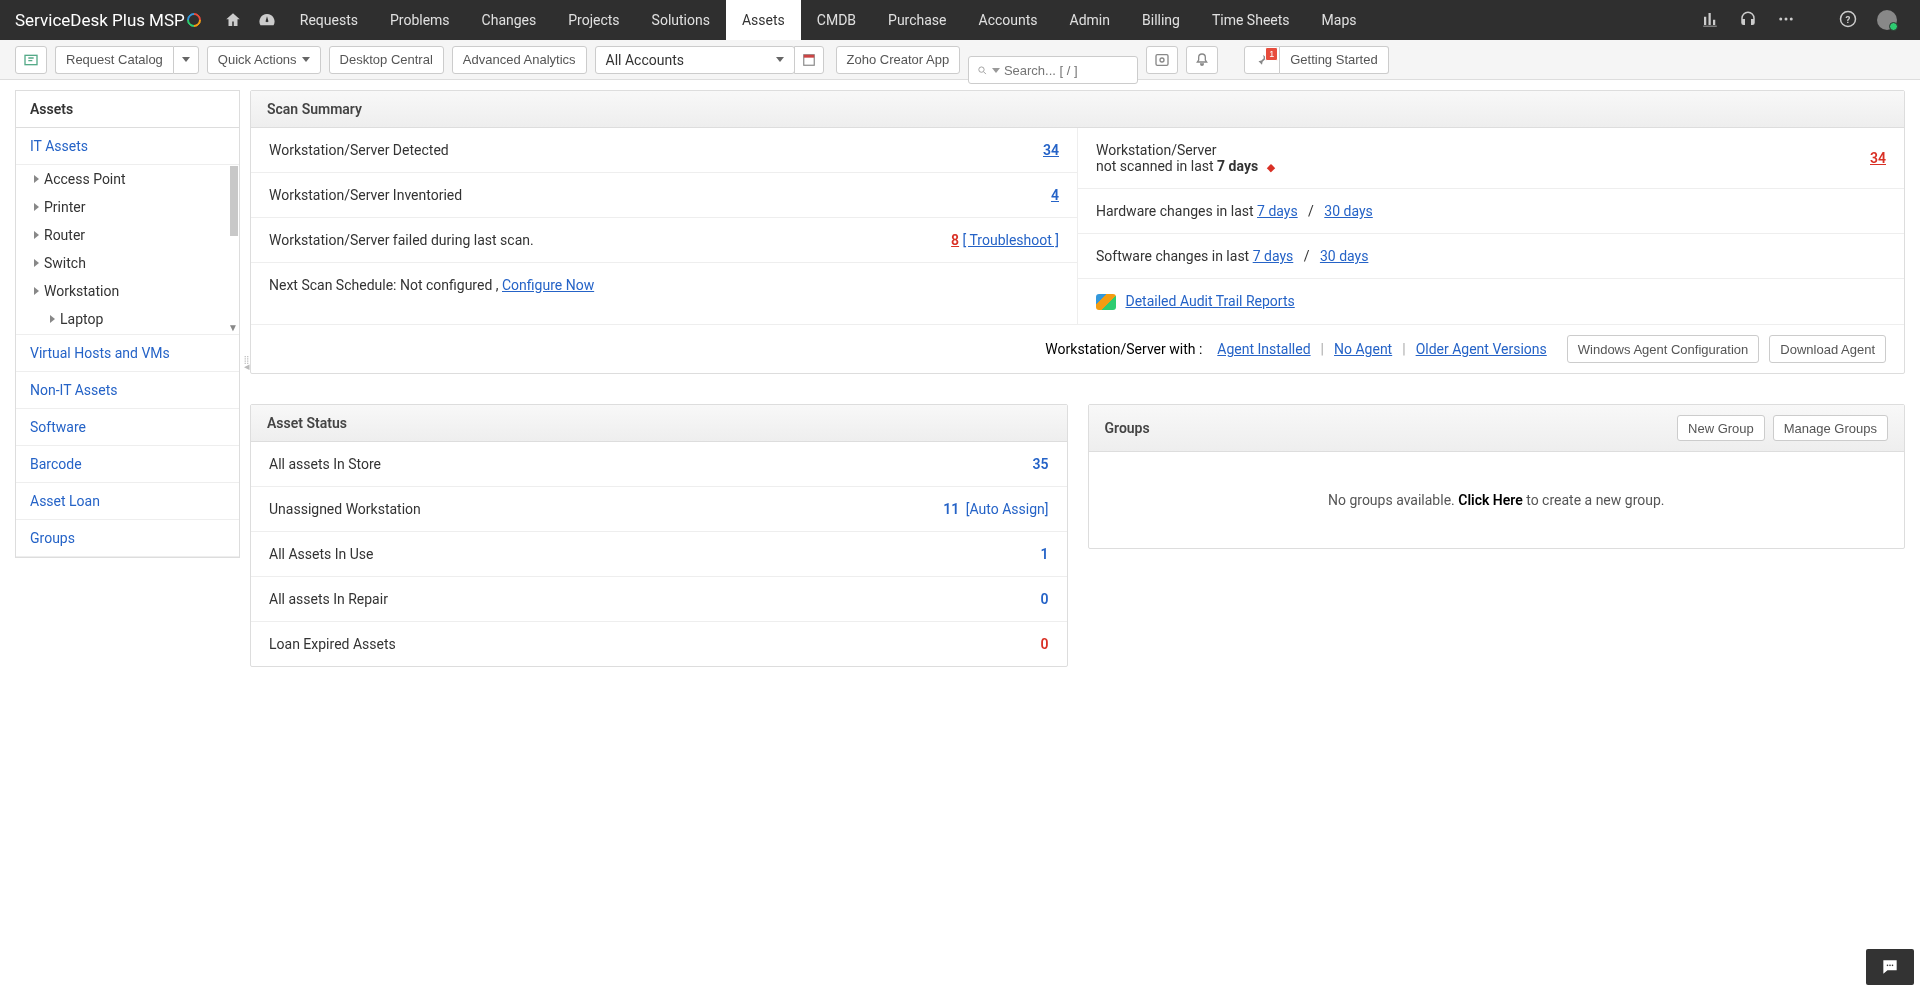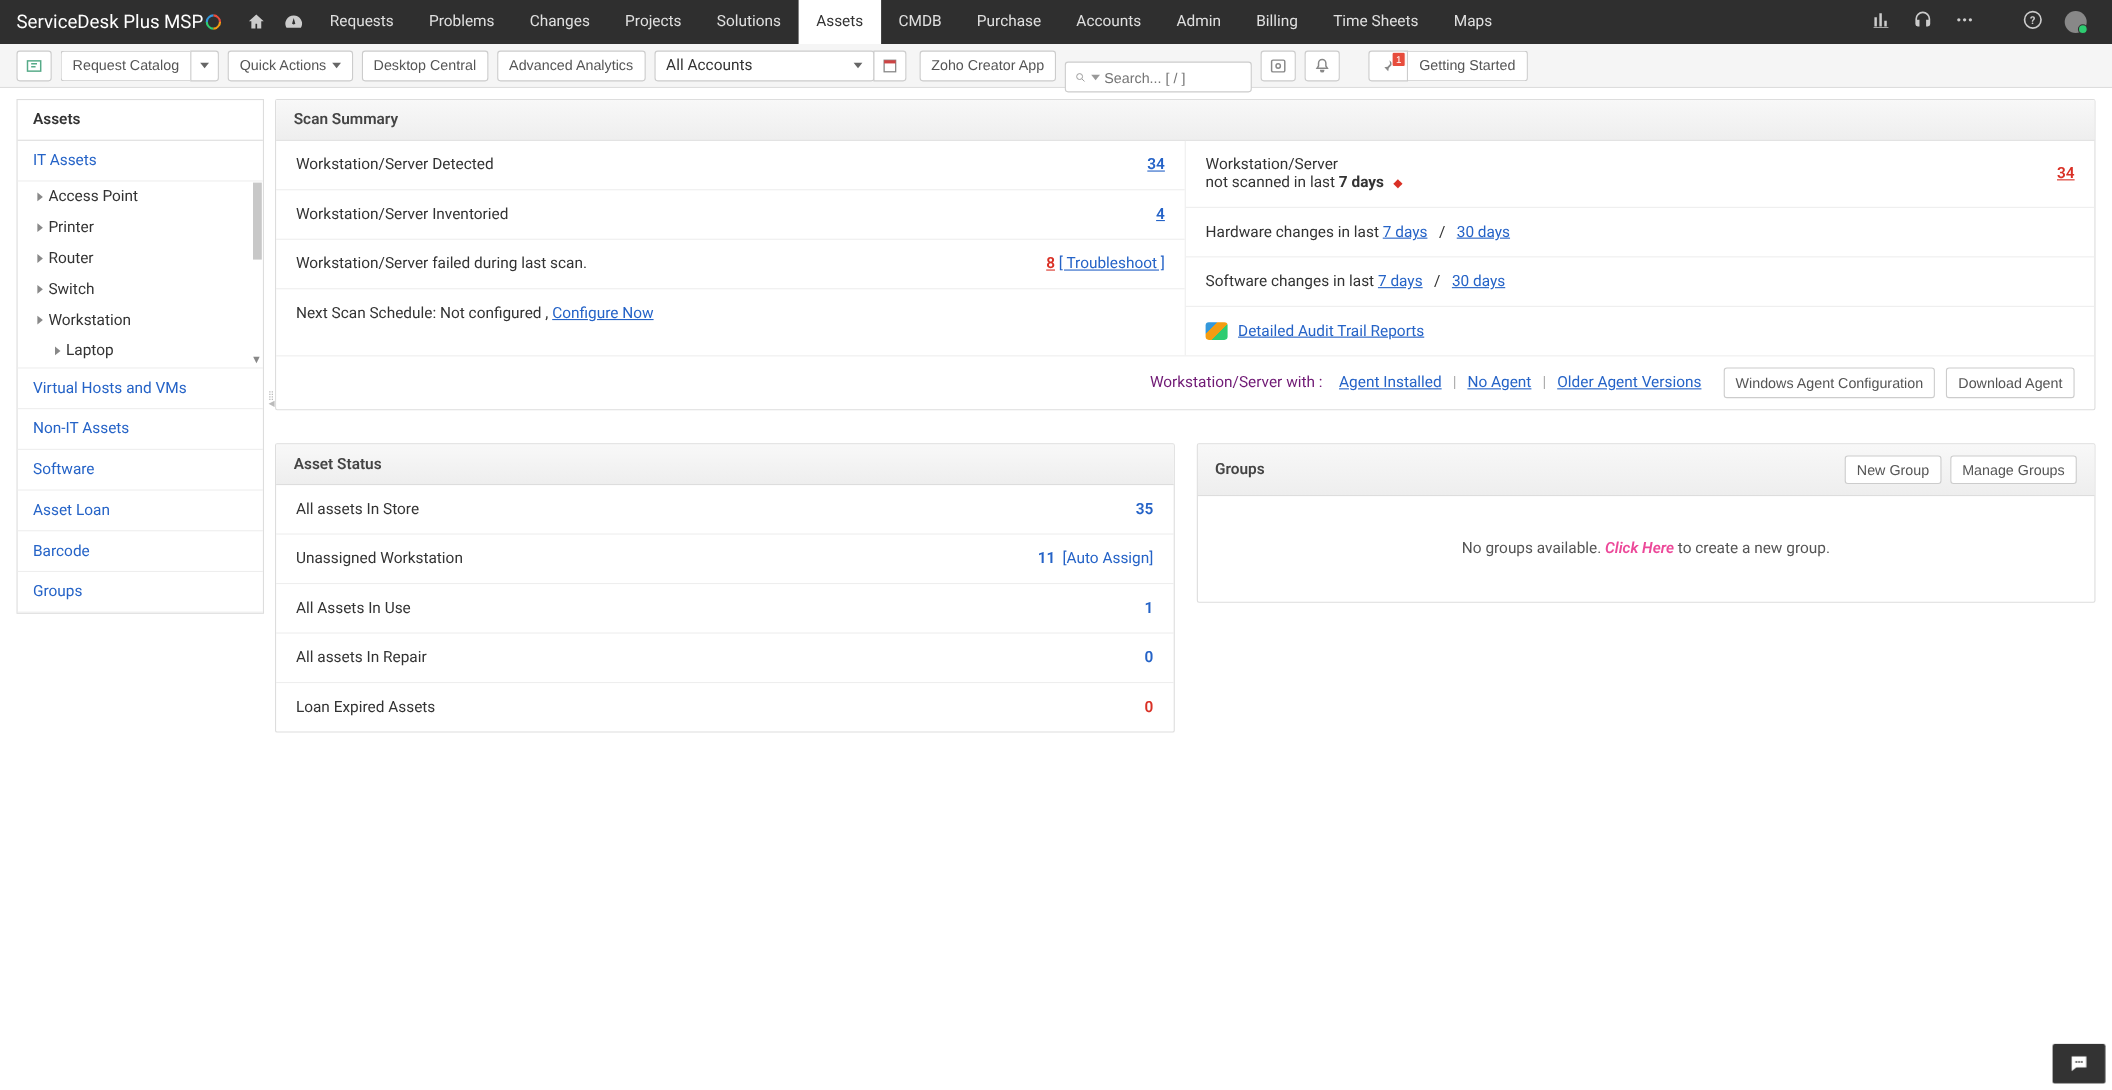--- a/index.html
+++ b/index.html
@@ -63,35 +63,35 @@
 .row { display: flex; padding: 14px 18px; border-bottom: 1px solid #eee; font-size: 14px; align-items: center; }
 .row:last-child { border-bottom: none; }
 .row .label { flex: 1; color: #333; }
 .row .value { color: #2563c7; font-weight: 600; text-decoration: underline; }
 .row .value.red { color: #d93025; }
 a.inline-link { color: #2563c7; text-decoration: underline; cursor: pointer; }
 .no-underline { text-decoration: none; }
 .sort-icon { color: #d93025; margin-left: 5px; font-size: 11px; }
 
 .ws-links-bar { padding: 10px 18px; display: flex; align-items: center; justify-content: flex-end; gap: 10px; font-size: 14px; border-top: 1px solid #eee; }
-.ws-links-bar .lead { color: #701a75; margin-right: 5px; }
+.ws-links-bar .lead { color: #000000; margin-right: 5px; }
 .sep { color: #aaa; }
 
 .two-col { display: flex; gap: 20px; margin-top: 30px; }
 .col { flex: 1; }
 
 .asset-row { display: flex; padding: 14px 18px; border-bottom: 1px solid #eee; font-size: 14px; }
 .asset-row:last-child { border-bottom: none; }
 .asset-row .label { flex: 1; color: #333; }
 .asset-row .value { color: #2563c7; font-weight: 600; }
 .asset-row .value.red { color: #d93025; font-weight: 600; }
 .asset-row .aux { color: #2563c7; margin-left: 3px; }
 
 .groups-body { padding: 40px 20px; text-align: center; color: #555; font-size: 14px; }
-.groups-body .clickhere { color: #ec4899; font-weight: 600; cursor: pointer; font-style: italic; }
+.groups-body .clickhere { color: #000000; font-weight: 600; cursor: pointer; }
 
 .report-icon { width: 20px; height: 16px; display: inline-block; background: linear-gradient(135deg,#3498db 30%,#f39c12 30% 60%,#2ecc71 60%); border-radius: 3px; vertical-align: middle; margin-right: 6px; }
 
 .chat-fab { position: fixed; bottom: 6px; right: 6px; width: 48px; height: 36px; background: #333; color: #fff; display: flex; align-items: center; justify-content: center; cursor: pointer; border-radius: 2px; }
 .chat-fab svg { width: 20px; height: 20px; fill: #fff; }
 
 .btn svg, .topnav-icons svg { pointer-events: none; }
 </style>
 </head>
 <body>
@@ -247,22 +247,22 @@
               <span class="tree-caret"></span>
               <span>Laptop</span>
             </div>
             <div class="tree-item child"></div>
             <div class="scroll-thumb"></div>
           <div class="scroll-arrow">▼</div>
         </div>
         <a class="sidebar-section">Virtual Hosts and VMs</a>
         <a class="sidebar-section">Non-IT Assets</a>
         <a class="sidebar-section">Software</a>
+        <a class="sidebar-section">Barcode</a>
         <a class="sidebar-section">Asset Loan</a>
-        <a class="sidebar-section">Barcode</a>
         <a class="sidebar-section">Groups</a>
       </div>
     </div>
   </div>
 
   <div class="collapse-handle">⦙⦙<br>◂</div>
 
   <div class="content">
 
     <div class="panel">

